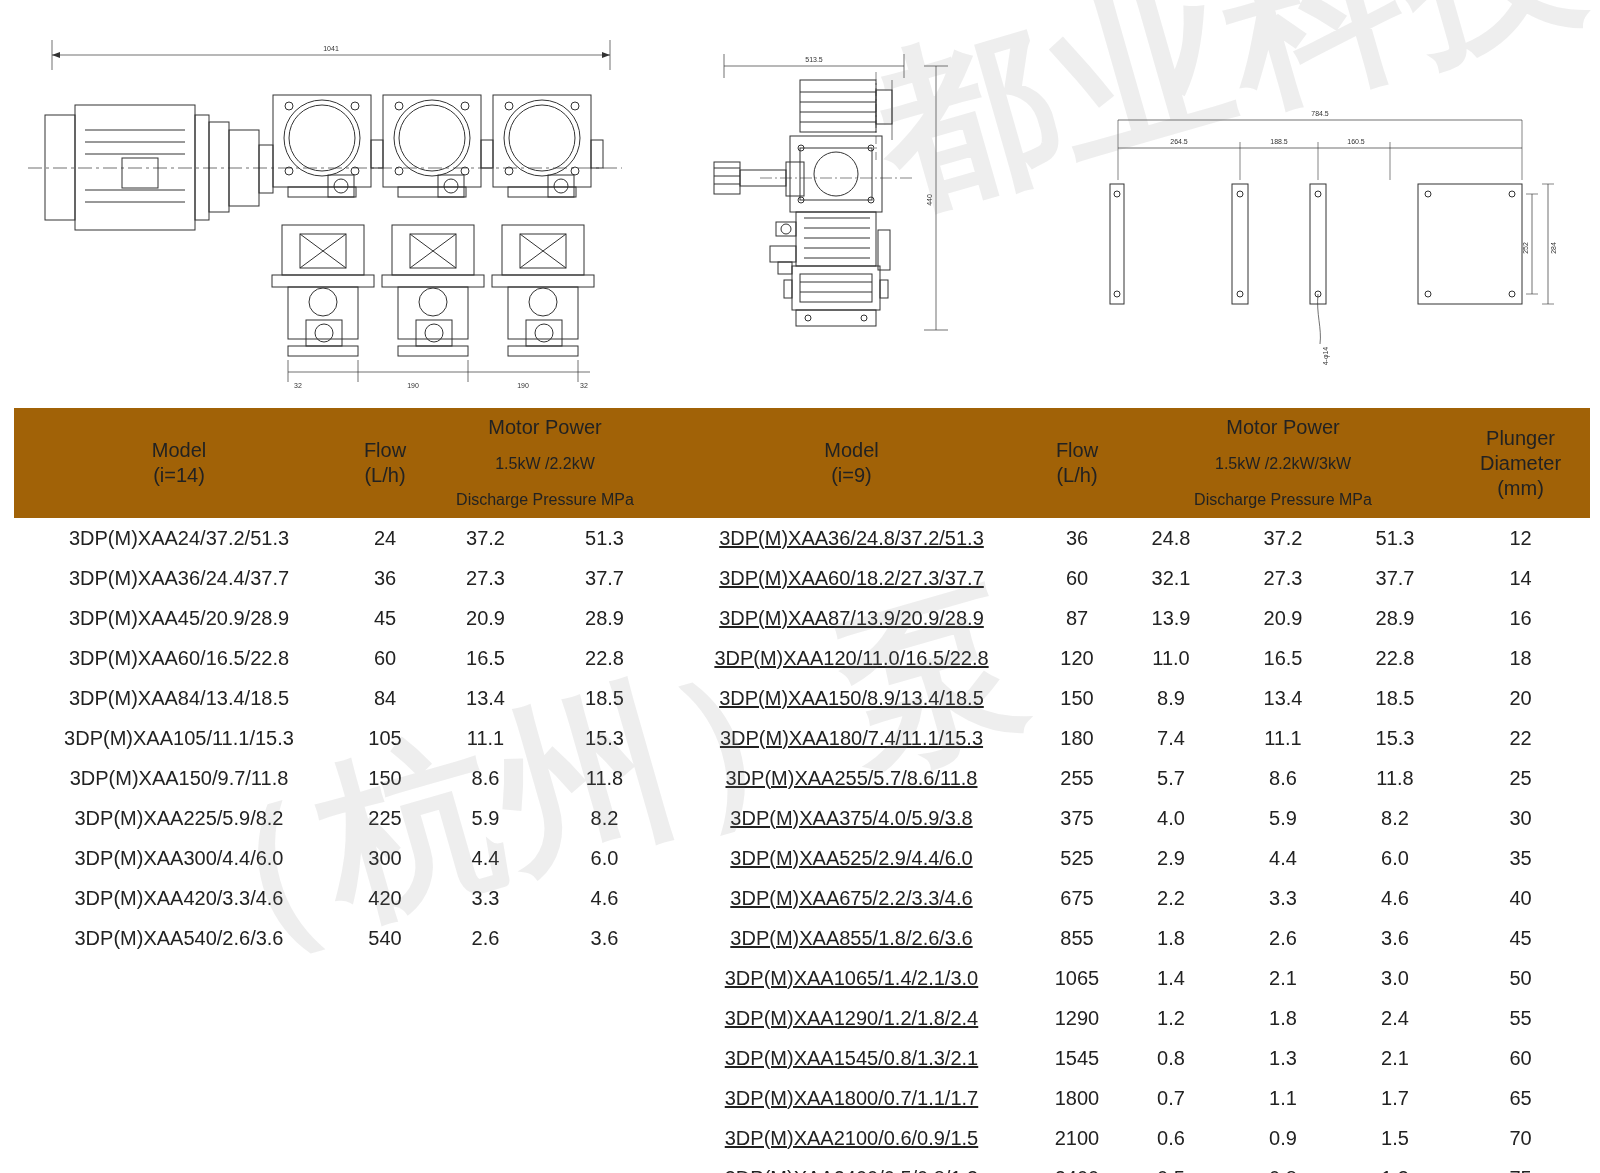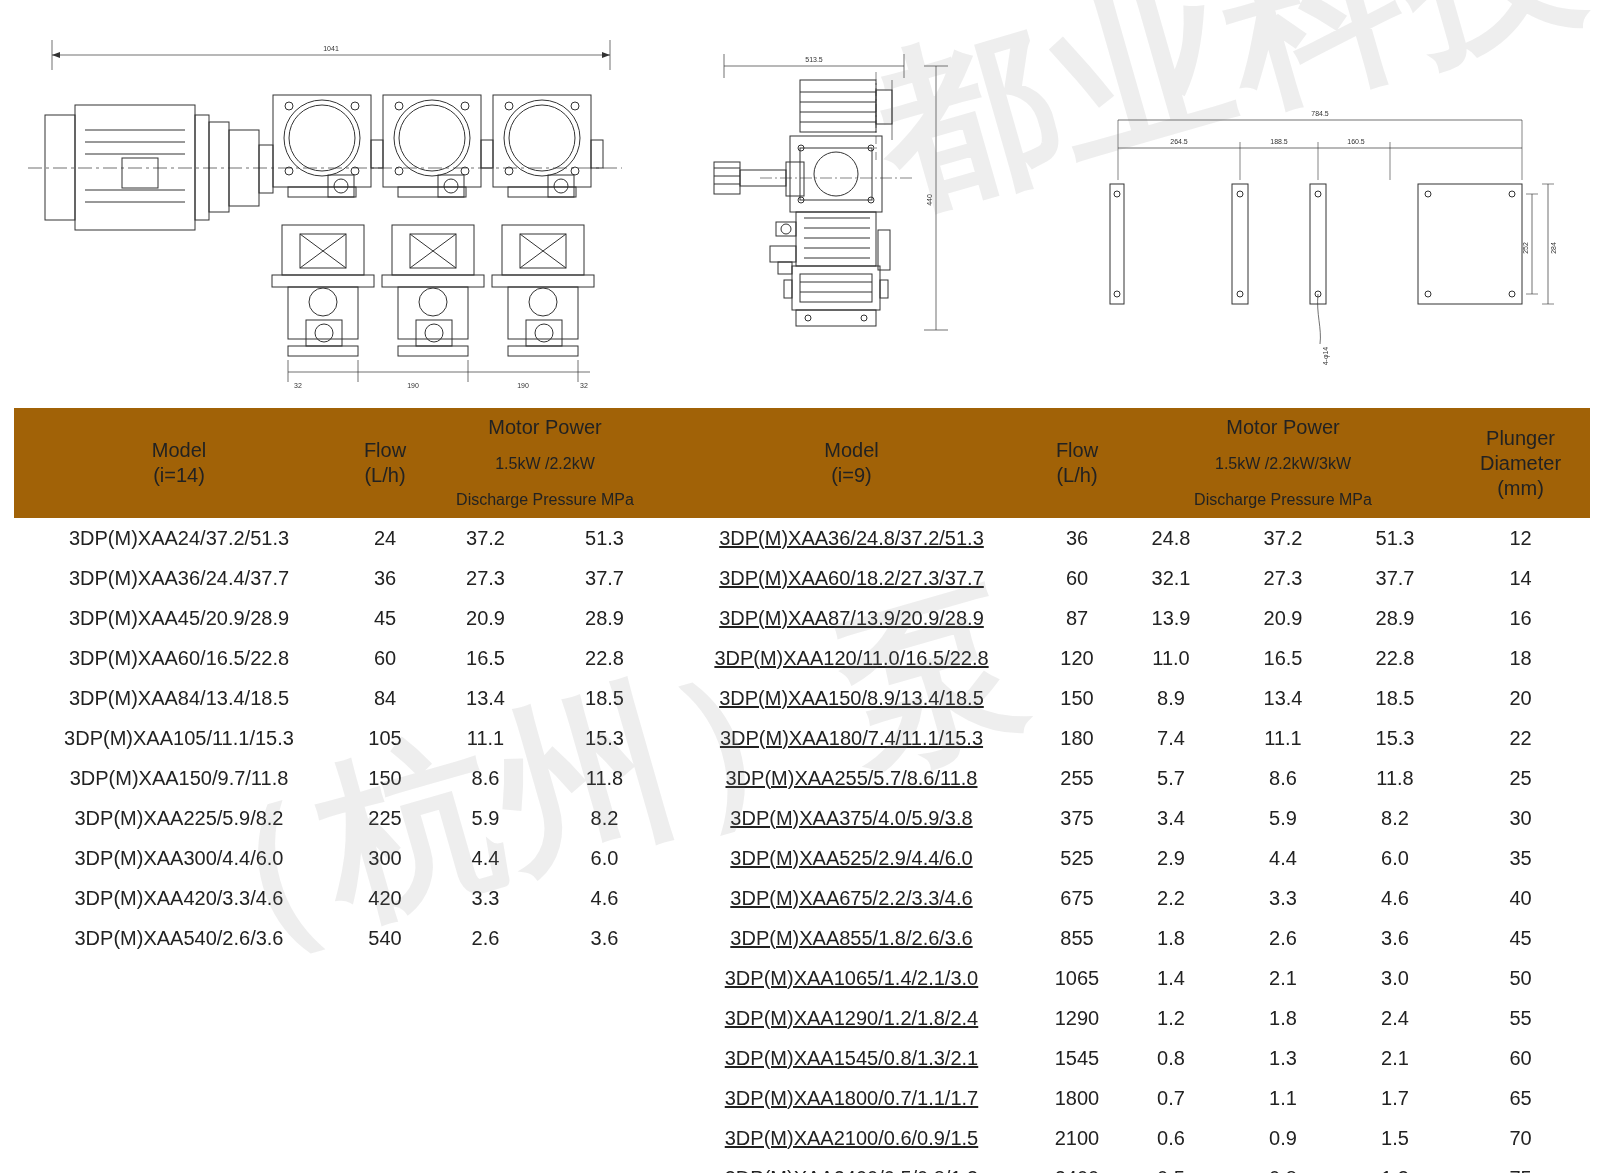--- a/index.html
+++ b/index.html
@@ -479,21 +479,21 @@
           <td>11.8</td>
           <td>25</td>
         </tr>
         <tr>
           <td class="model">3DP(M)XAA225/5.9/8.2</td>
           <td>225</td>
           <td>5.9</td>
           <td>8.2</td>
           <td class="model center">3DP(M)XAA375/4.0/5.9/3.8</td>
           <td>375</td>
-          <td>3.4</td>
+          <td>4.0</td>
           <td>5.9</td>
           <td>8.2</td>
           <td>30</td>
         </tr>
         <tr>
           <td class="model">3DP(M)XAA300/4.4/6.0</td>
           <td>300</td>
           <td>4.4</td>
           <td>6.0</td>
           <td class="model center">3DP(M)XAA525/2.9/4.4/6.0</td>

